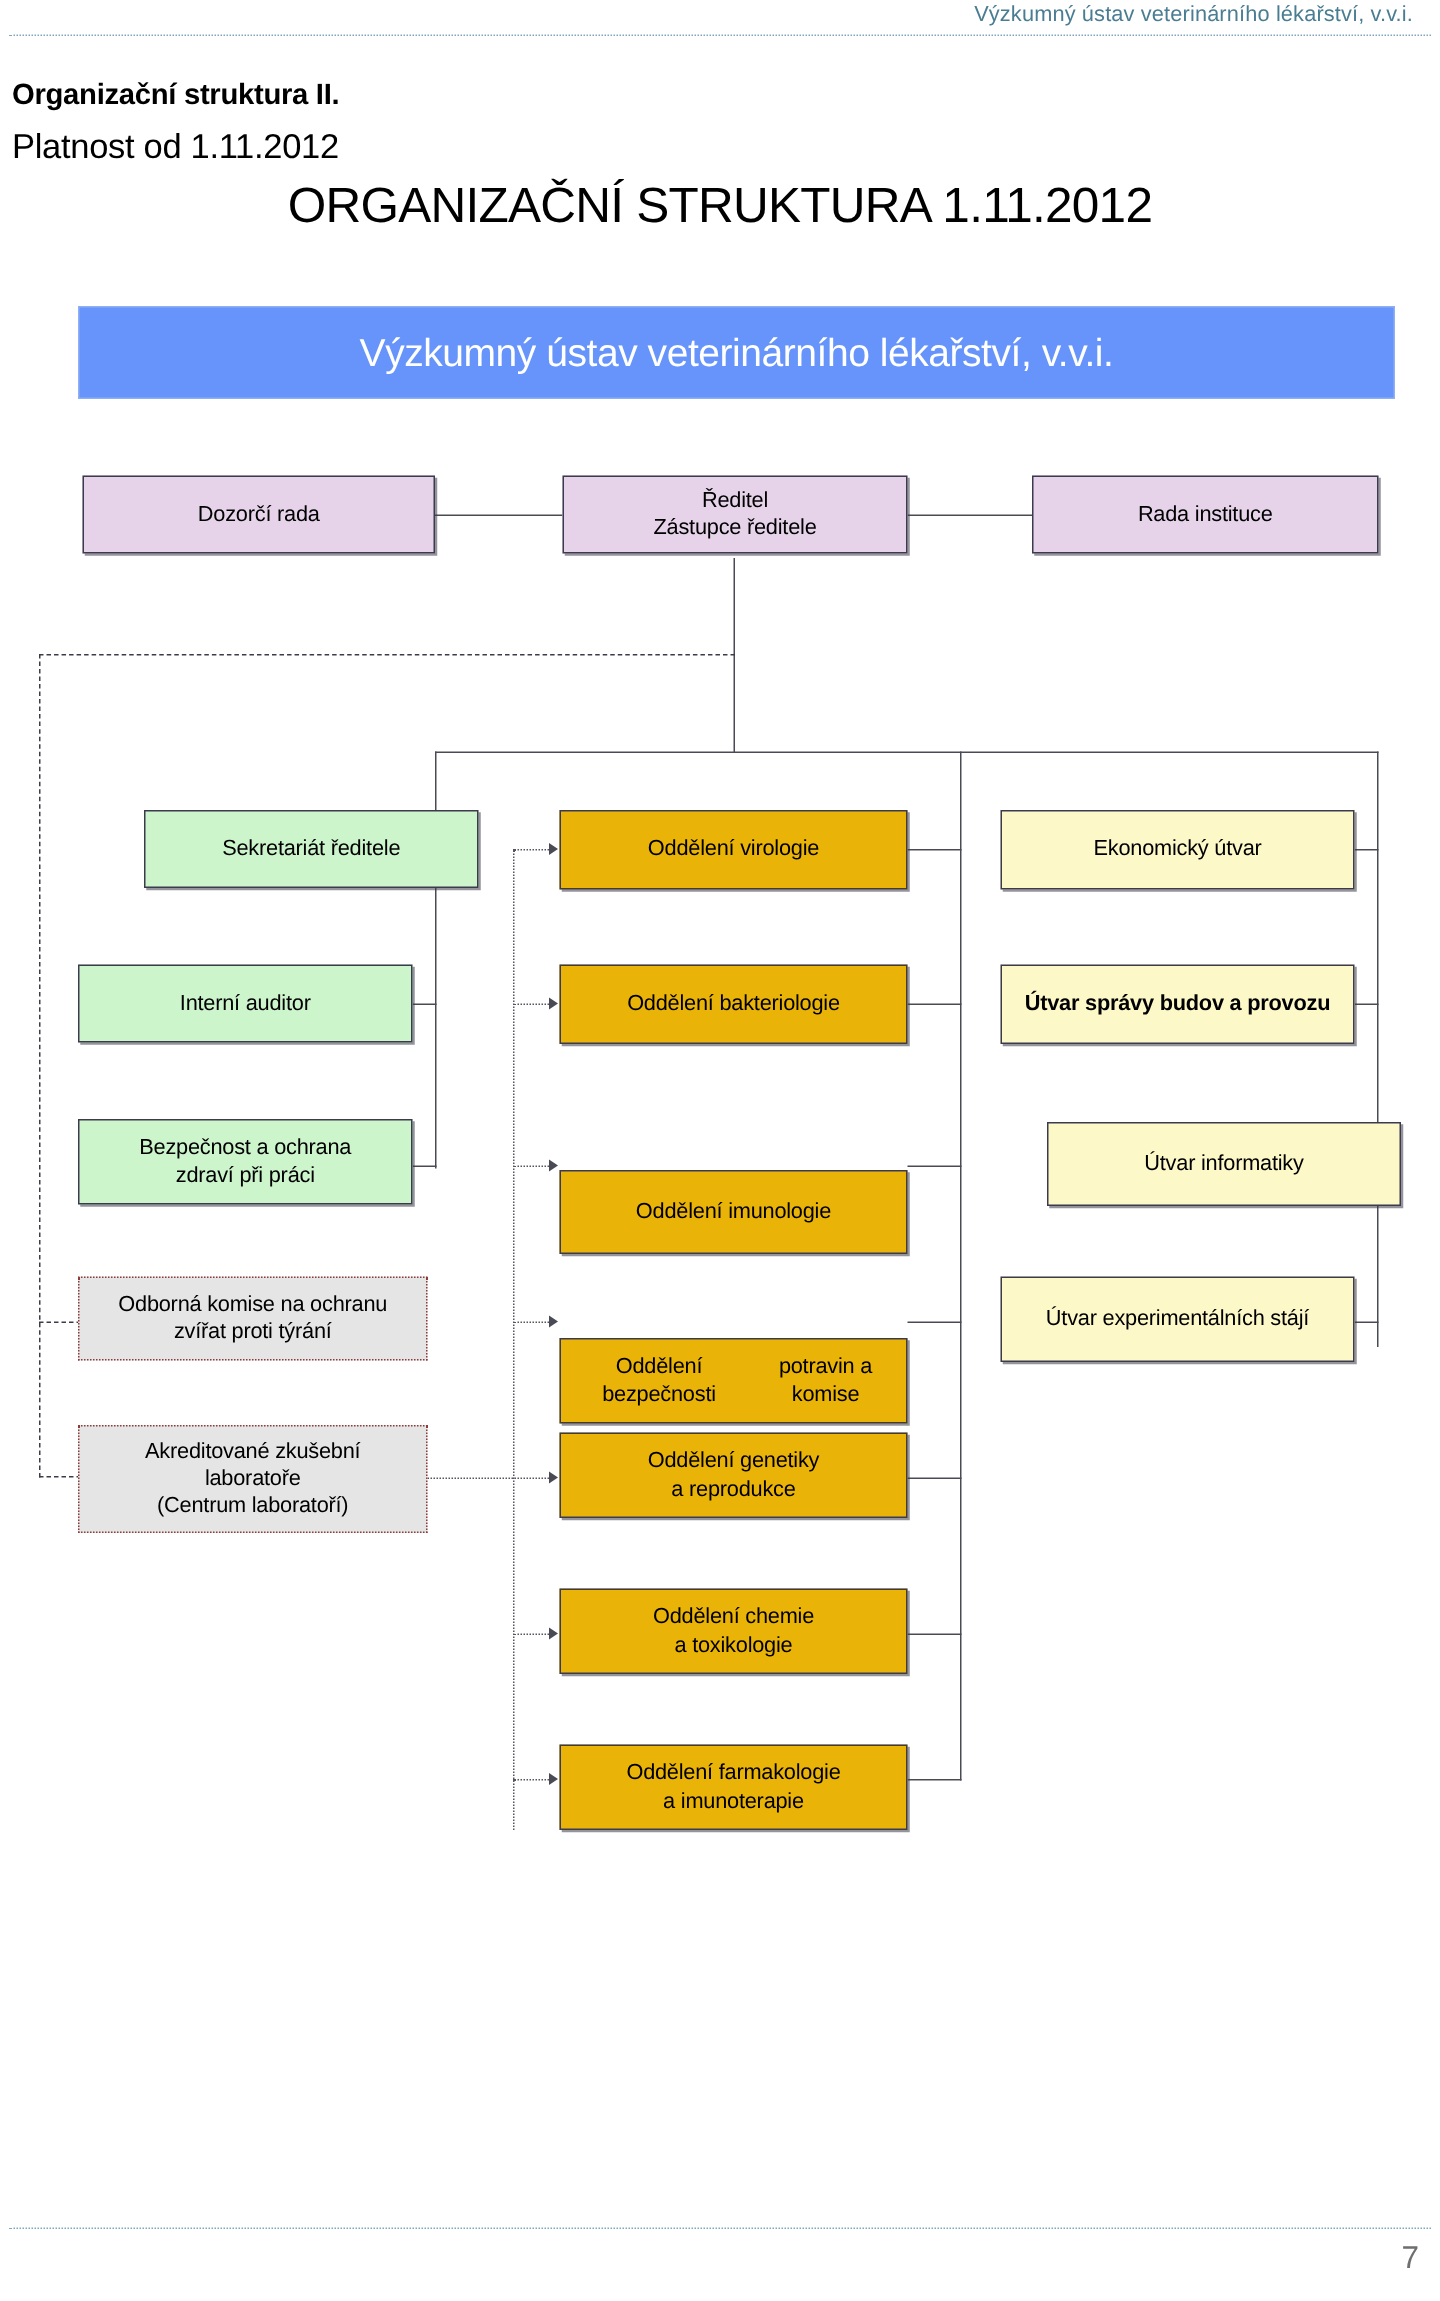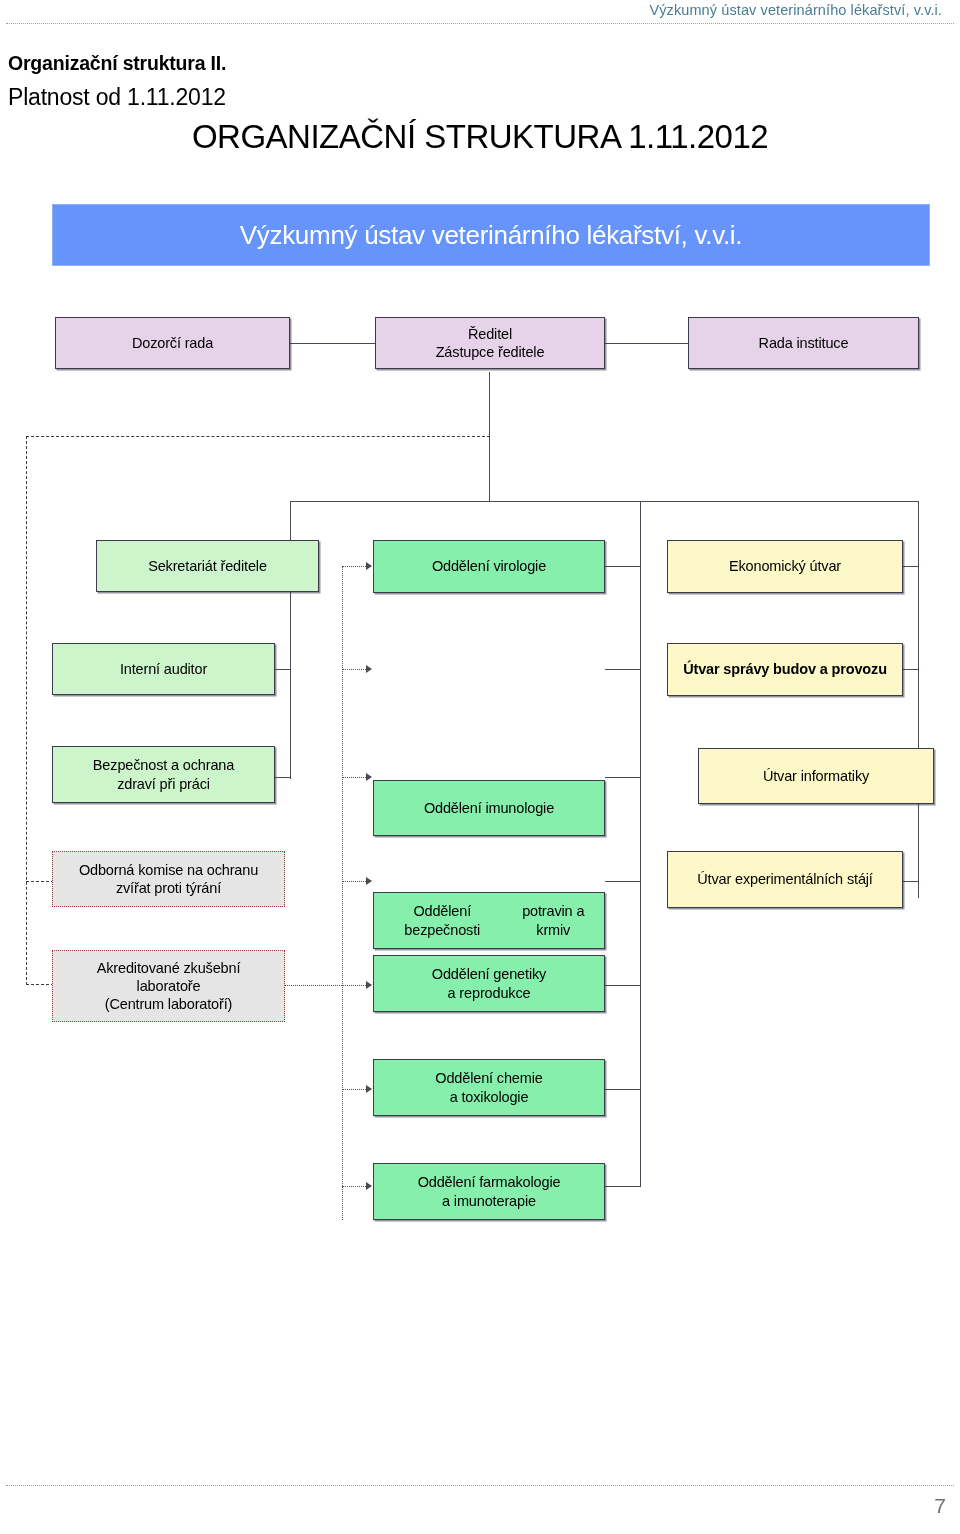--- a/index.html
+++ b/index.html
@@ -57,21 +57,21 @@
   .node{
     position:absolute;box-sizing:border-box;
     display:flex;align-items:center;justify-content:center;text-align:center;
     font-size:14.5px;line-height:1.25;letter-spacing:-.15px;
     padding:2px 4px;
     border:1.3px solid #3b3b4d;
     box-shadow:1.5px 1.5px 0 rgba(60,60,75,.55);
   }
   .node.lavender{background:#e6d3ea;}
   .node.green{background:#ccf5cc;}
-  .node.blue{background:#86efac;}
+  .node.blue{background:#eab308;}
   .node.yellow{background:#fcf8c8;}
   .node.pink{
     background:#e5e5e5;border:1.4px dotted #8c3b3b;box-shadow:none;
   }
   .node .lines{display:block;}
 
   
   .ln{position:absolute;background:#4a4a55;}
   .ln.h{height:1.2px;}
   .ln.v{width:1.2px;}
@@ -188,28 +188,31 @@
   <div class="node pink" style="left:52px;top:950px;width:233px;height:72px;flex-direction:column;">
     <span class="lines">Akreditované zkušební</span>
     <span class="lines">laboratoře</span>
     <span class="lines">(Centrum laboratoří)</span>
   </div>
 
   <div class="node blue" style="left:373px;top:540px;width:232px;height:53px;">
     <span>Oddělení virologie</span>
   </div>
 
+  <div class="node blue" style="left:373px;top:643px;width:232px;height:53px;">
+    <span>Oddělení bakteriologie</span>
+  </div>
 
   <div class="node blue" style="left:373px;top:748px;width:232px;height:56px;margin-top:32px;">
     <span>Oddělení imunologie</span>
   </div>
 
   <div class="node blue" style="left:373px;top:892px;width:232px;height:57px;flex-direction:row;">
     <span class="lines">Oddělení bezpečnosti</span>
-    <span class="lines">potravin a krmiv</span>
+    <span class="lines">potravin a komise</span>
   </div>
 
   <div class="node blue" style="left:373px;top:955px;width:232px;height:57px;flex-direction:column;">
     <span class="lines">Oddělení genetiky</span>
     <span class="lines">a reprodukce</span>
   </div>
 
   <div class="node blue" style="left:373px;top:1059px;width:232px;height:57px;flex-direction:column;">
     <span class="lines">Oddělení chemie</span>
     <span class="lines">a toxikologie</span>

